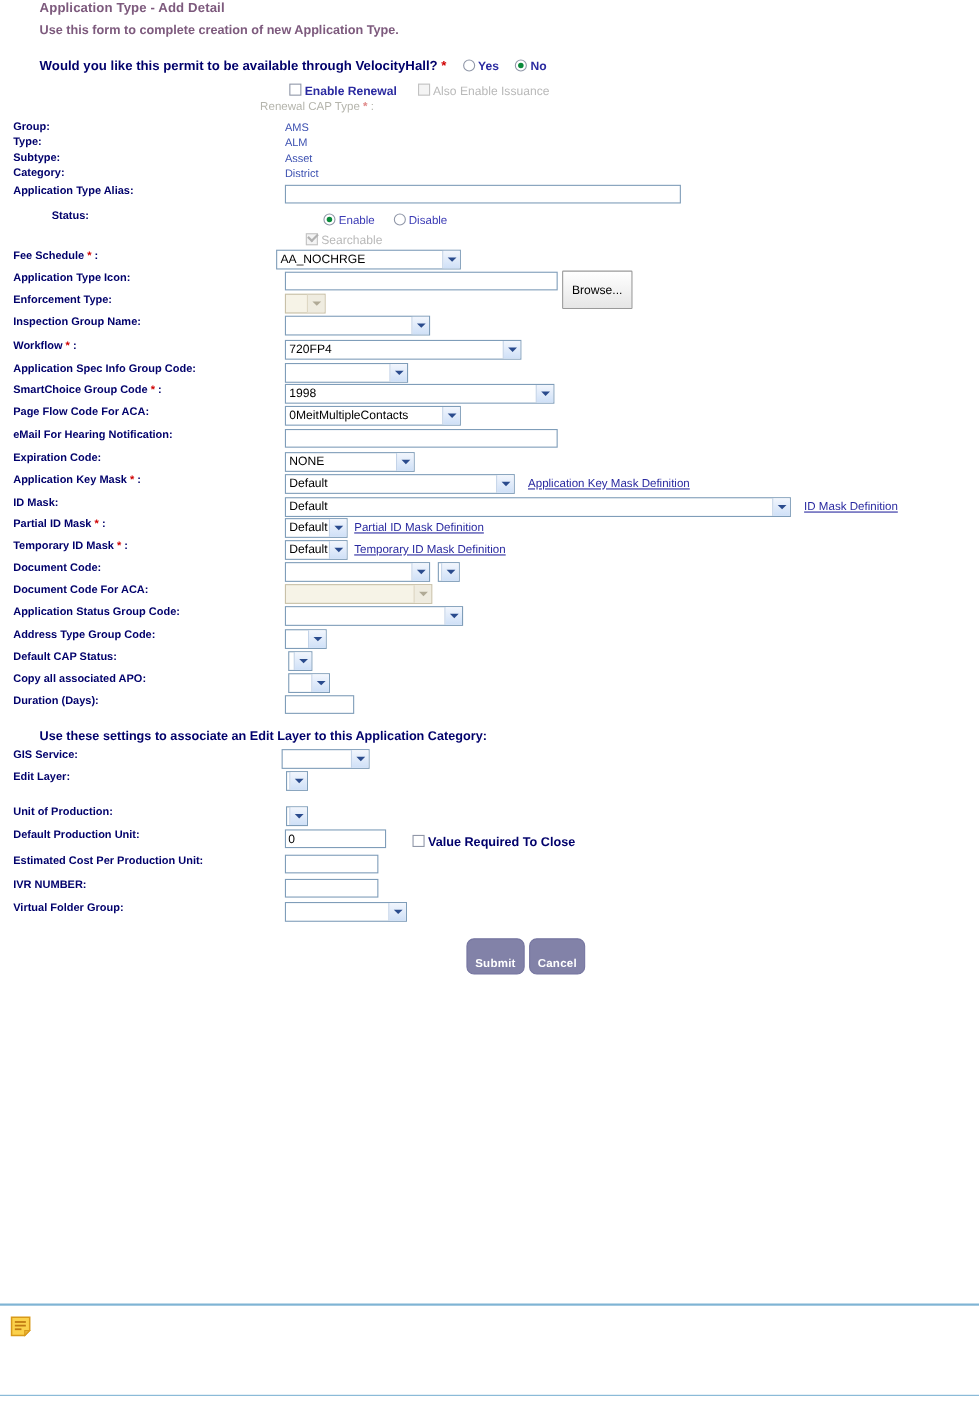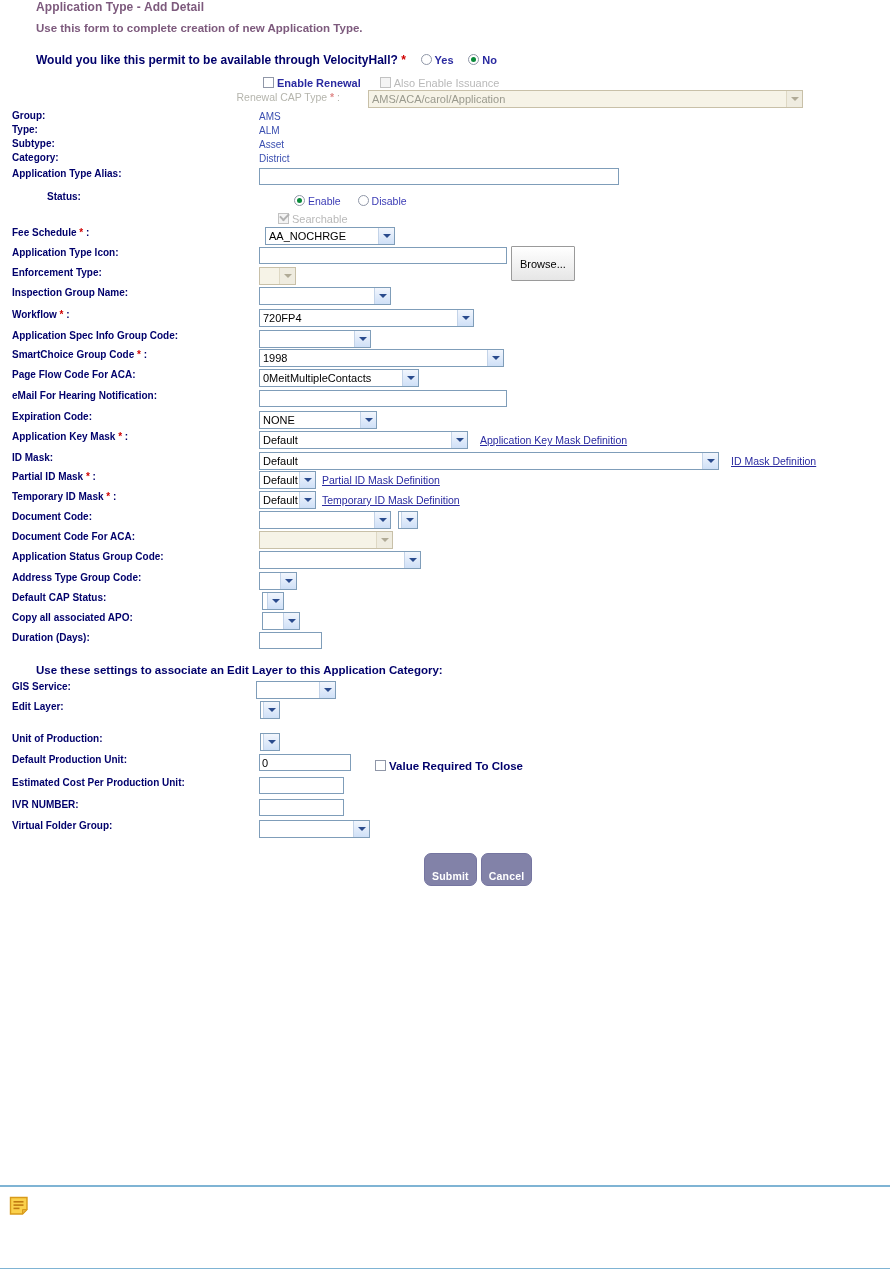--- a/index.html
+++ b/index.html
@@ -149,24 +149,20 @@
       <span style="display:inline-block; width:10px;"></span>
       <span class="cbx dis"></span><span class="opt-lbl dis">Also Enable Issuance</span>
     </div>
   </div>
 
   <div class="row" style="top:91px;">
     <div style="position:absolute; left:0; width:340px; text-align:right; font-size:10.5px; color:#b5b5ad; font-weight:normal;">
       <span>Renewal CAP Type</span>
       <span class="req" style="color:#e08a8a;">*</span> :
     </div>
-    <div class="selbox dis" style="left:368px; position:absolute; top:-1px; width:435px;">
-      <span class="val">AMS/ACA/carol/Application</span>
-      <span class="arw"></span>
-    </div>
   </div>
 
   <div class="row" style="top:110px;">
     <div class="lbl">Group:</div>
     <div class="rdonly">AMS</div>
   </div>
   <div class="row" style="top:124px;">
     <div class="lbl">Type:</div>
     <div class="rdonly">ALM</div>
   </div>
@@ -196,21 +192,21 @@
     <div class="fld" style="top:0px; left:278px;">
       <span class="cbx dis on"></span><span class="opt-lbl dis">Searchable</span>
     </div>
   </div>
 
   <div class="row" style="top:227px;">
     <div class="lbl">
       <span>Fee Schedule</span>
       <span class="req">*</span> :
     </div>
-    <div class="selbox" style="position:absolute; left:265px; top:0; width:130px;text-decoration:underline;">
+    <div class="selbox" style="position:absolute; left:251px; top:0; width:168px;text-decoration:underline;">
       <span class="val">AA_NOCHRGE</span>
       <span class="arw"></span>
     </div>
   </div>
 
   <div class="row" style="top:247px;">
     <div class="lbl">Application Type Icon:</div>
     <input class="txt fld" style="width: 248px;" value="">
     <button class="browse" style="position:absolute; left:511px; top:-1px;">Browse...</button>
   </div>

